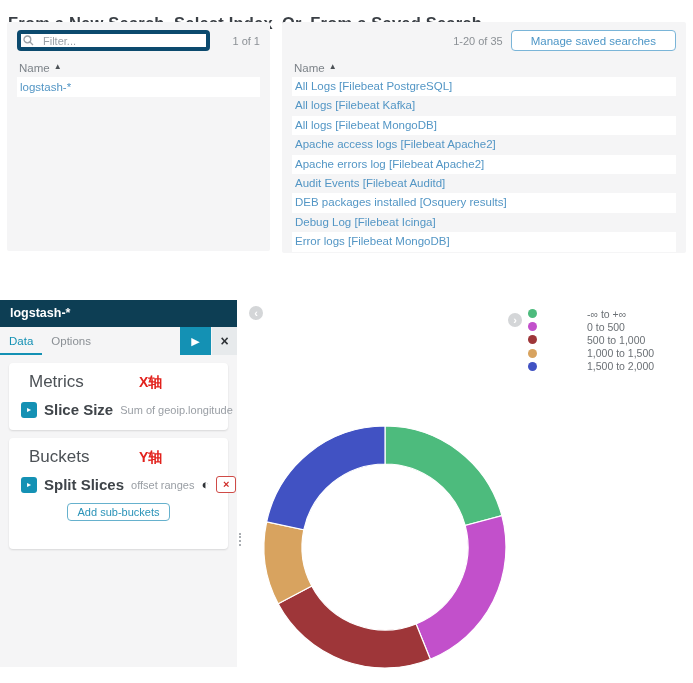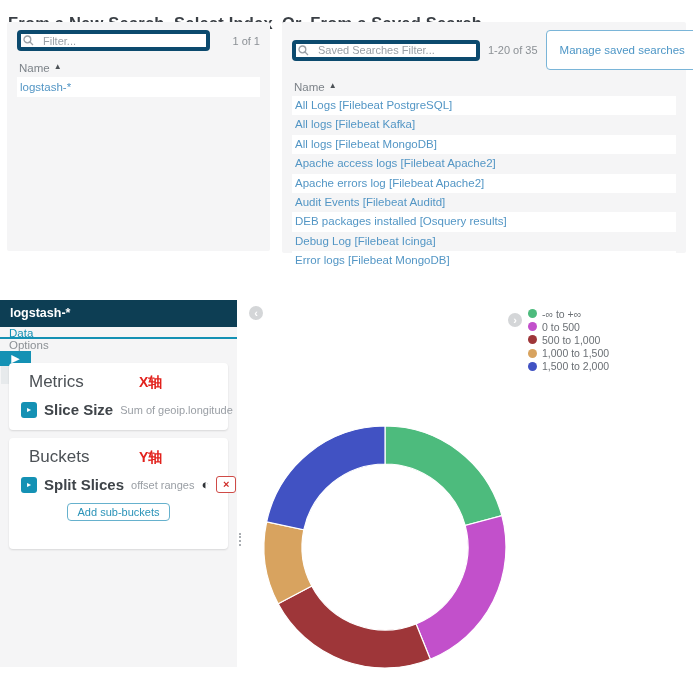--- a/index.html
+++ b/index.html
@@ -11,35 +11,35 @@
   #panel-saved{left:282px;width:404px;height:231px;}
   .filter-row{display:flex;align-items:center;gap:8px;}
   .input-wrap{position:relative;}
   .input-wrap svg{position:absolute;left:6px;top:5px;}
   .filter-input{height:21px;border:4px solid #0c4a6e;border-radius:4px;background:#fff;
       font-family:"Liberation Sans",sans-serif;font-size:11px;color:#555;padding:0 6px 0 22px;box-sizing:border-box;outline:none;}
   .filter-input::placeholder{color:#9aa0a6;}
   #index-filter{width:193px;}
   #saved-filter{width:188px;}
   .count{font-size:11px;color:#8b9095;margin-left:auto;white-space:nowrap;}
-  .manage-btn{height:40px;background:#fff;border:1px solid #7ab5d8;border-radius:4px;color:#4d96c6;
-      font-family:"Liberation Sans",sans-serif;font-size:11.5px;padding:0 13px;white-space:nowrap;cursor:pointer;}
+  .manage-btn{height:21px;background:#fff;border:1px solid #7ab5d8;border-radius:4px;color:#4d96c6;
+      font-family:"Liberation Sans",sans-serif;font-size:11.5px;padding:0 19px;white-space:nowrap;cursor:pointer;}
   .thead{display:flex;align-items:flex-start;gap:4px;margin:11px 0 3px 2px;font-size:11.5px;color:#7d8389;}
   .sort-arrow{font-size:8px;color:#4c5156;}
   .row-list{list-style:none;margin:0;padding:0;}
   .row-list li{height:19.4px;line-height:19.4px;font-size:11.5px;color:#5396c5;padding-left:3px;
       white-space:nowrap;overflow:hidden;cursor:pointer;}
   .row-list li:nth-child(odd){background:#fff;}
   #index-rows li{height:20px;line-height:20px;}
 
   
   .sidebar{position:absolute;left:0;top:300px;width:237px;height:367px;background:#f5f5f6;}
   .sb-header{height:27px;background:#0d3e54;color:#fff;font-size:12.5px;font-weight:bold;
       line-height:27px;padding:0 10px;}
-  .tabbar{height:28px;display:flex;align-items:stretch;position:relative;flex-direction:column;}
+  .tabbar{height:28px;display:flex;align-items:stretch;position:relative;}
   .tab{font-size:11.5px;display:flex;align-items:center;padding:0 9px;color:#8b9095;cursor:pointer;}
   .tab.active{color:#1491b4;box-shadow:inset 0 -2px 0 #1491b4;}
   .tab-spacer{flex:1;}
   .tb-btn{width:31px;display:flex;align-items:center;justify-content:center;cursor:pointer;border:none;}
   .play-btn{background:#1491b4;color:#fff;font-size:11px;}
   .close-btn{background:#e7eaec;color:#2f3337;font-size:14px;font-weight:bold;width:25px;margin-left:1px;}
   .card{position:relative;margin:8px 9px 0 9px;background:#fff;border-radius:4px;
       box-shadow:0 1px 2px rgba(0,0,0,.12);padding:9px 12px 12px 12px;}
   .card-heading{font-size:17px;color:#4c5156;margin:0 0 9px 8px;font-weight:400;}
   .annotation{position:absolute;left:130px;top:11px;color:#e2211c;font-weight:bold;font-size:14px;}
@@ -58,21 +58,21 @@
   .resize-handle{position:absolute;left:2px;top:233px;height:13px;border-left:2px dotted #a9adb2;cursor:col-resize;}
 
   .chart-panel{position:absolute;left:245px;top:300px;width:448px;height:383px;background:#fff;}
   .nav-circle{position:absolute;width:14px;height:14px;border-radius:50%;background:#d4d6d8;color:#fff;
       font-size:11px;font-weight:bold;display:flex;align-items:center;justify-content:center;cursor:pointer;line-height:1;}
   #chart-back{left:4px;top:6px;}
   #legend-collapse{left:263px;top:13px;}
   .legend{position:absolute;left:283px;top:7px;}
   .legend-item{display:flex;align-items:center;height:13.2px;cursor:pointer;}
   .legend-dot{width:9px;height:9px;border-radius:50%;margin-right:5px;flex:none;}
-  .legend-label{font-size:10.5px;color:#6b7075;white-space:nowrap;}
+  .legend-label{font-size:10.5px;color:#6b7075;white-space:nowrap;margin-left:45px;}
   #donut-svg{position:absolute;left:0;top:0;}
 </style>
 </head>
 <body>
 
 <div class="page">
 
   <h2 class="section-title" style="left:8px;">From a New Search, Select Index</h2>
 
   <div class="panel" id="panel-index">
@@ -92,27 +92,20 @@
     </div>
     <ul class="row-list" id="index-rows">
         <li>logstash-*</li>
       </ul>
   </div>
 
   <h2 class="section-title" style="left:282px;">Or, From a Saved Search</h2>
 
   <div class="panel" id="panel-saved">
     <div class="filter-row">
-      <span class="input-wrap">
-        <svg width="11" height="11" viewBox="0 0 11 11">
-          <circle cx="4.4" cy="4.4" r="3.4" fill="none" stroke="#9aa0a6" stroke-width="1.3"></circle>
-          <line x1="7" y1="7" x2="10" y2="10" stroke="#9aa0a6" stroke-width="1.3"></line>
-        </svg>
-        <input id="saved-filter" class="filter-input" type="text" placeholder="Saved Searches Filter..." style="">
-      </span>
       <span class="count">1-20 of 35</span>
       <button class="manage-btn">Manage saved searches</button>
     </div>
     <div class="thead">
       <span>Name</span>
       <span class="sort-arrow">▲</span>
     </div>
     <ul class="row-list" id="saved-rows">
         <li>All Logs [Filebeat PostgreSQL]</li>
         <li>All logs [Filebeat Kafka]</li>

